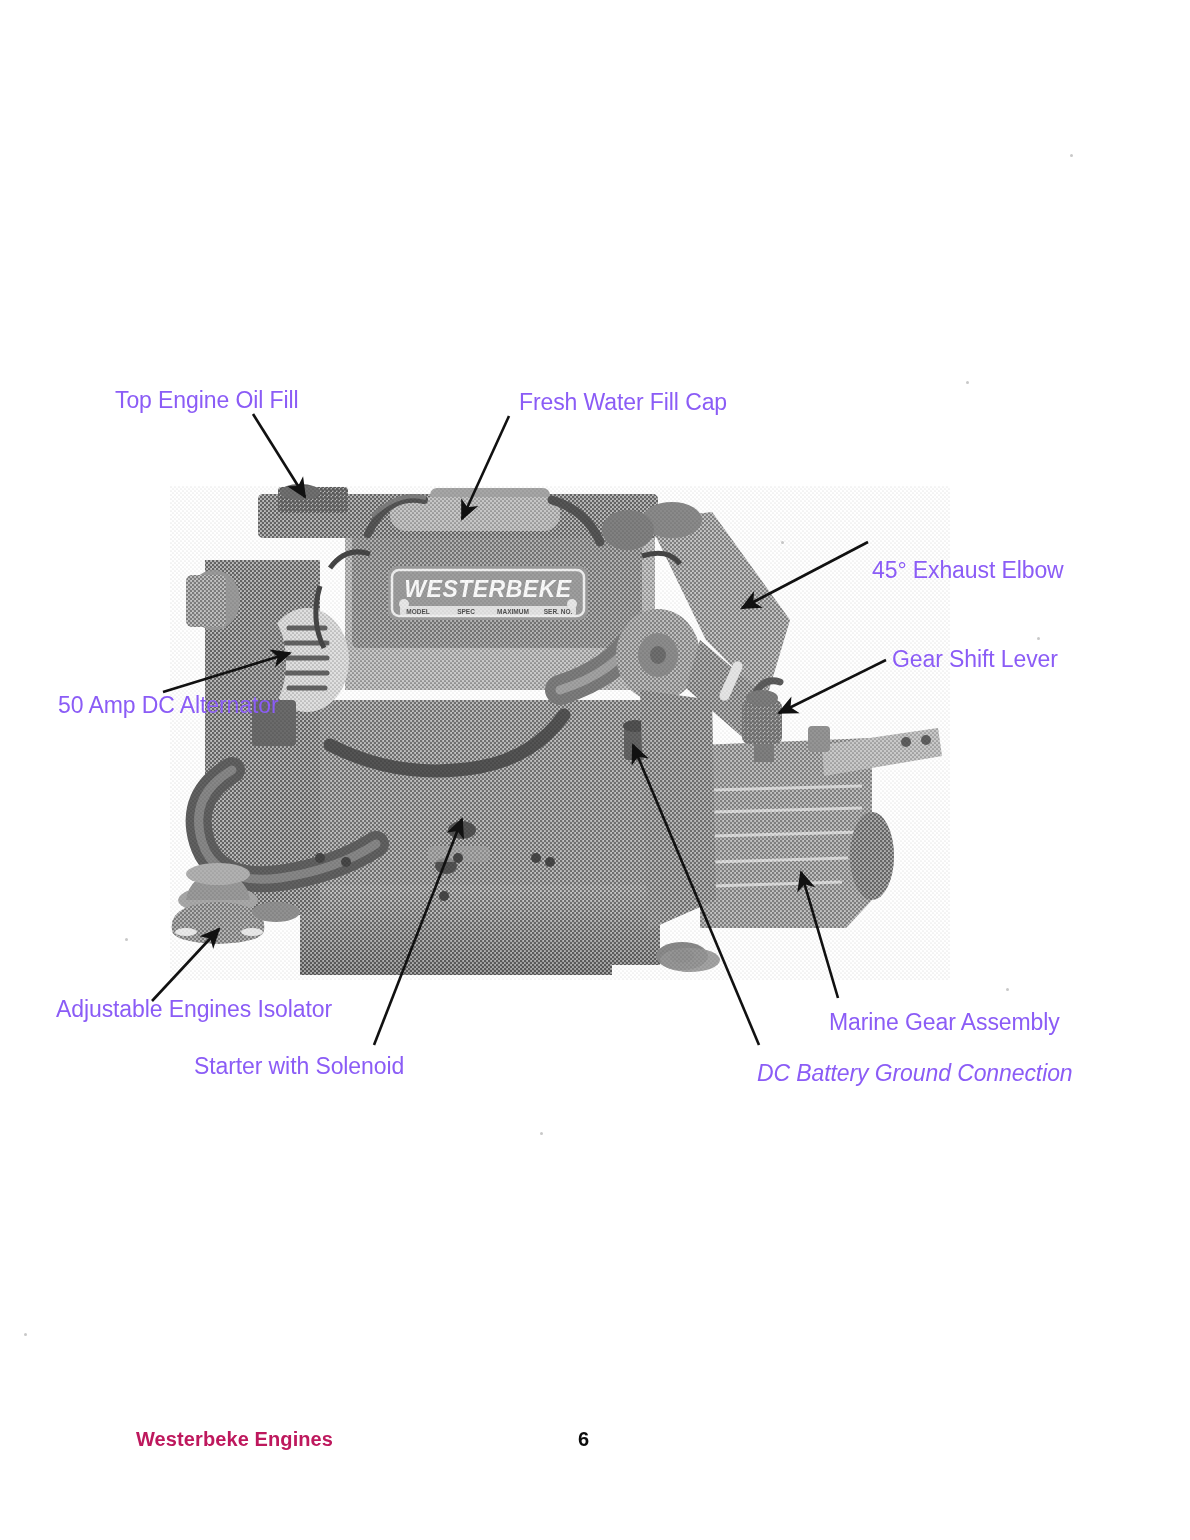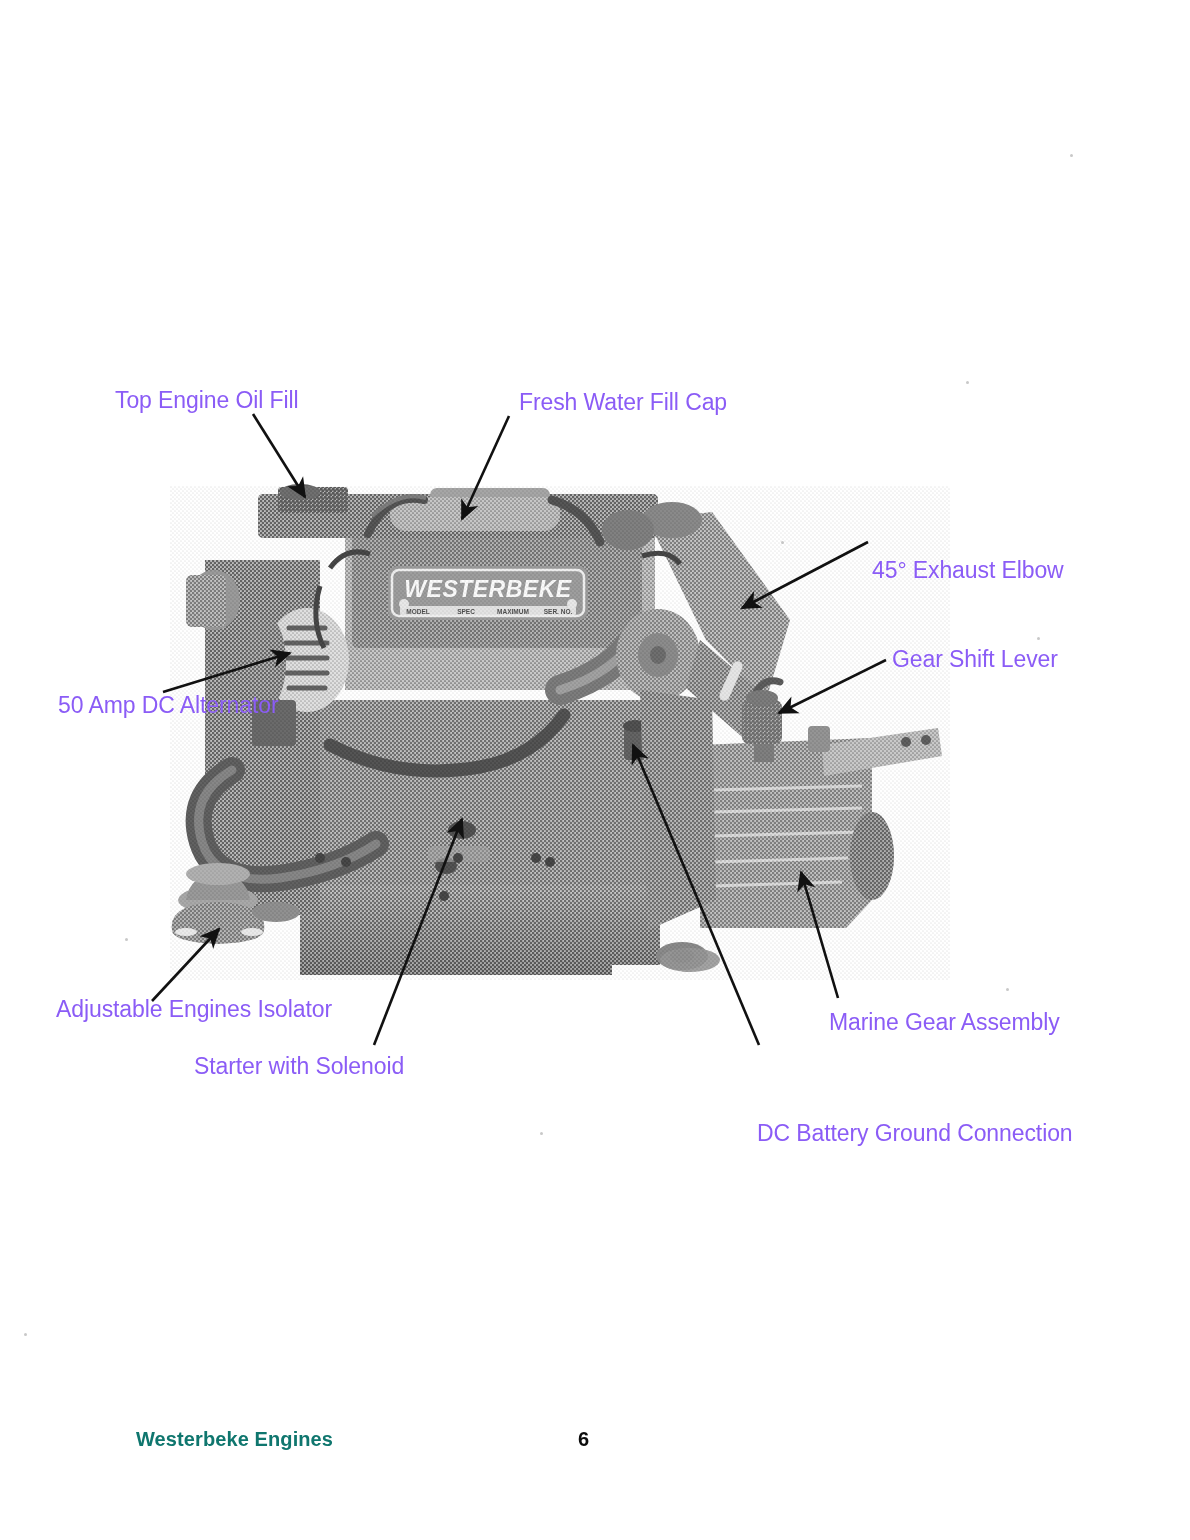--- a/index.html
+++ b/index.html
@@ -48,21 +48,21 @@
     right: 0;
     top: 1428px;
     height: 40px;
   }
   #footer-title {
     position: absolute;
     left: 136px;
     top: 0;
     font-size: 20px;
     font-weight: bold;
-    color: #0f766e;
+    color: #be185d;
     letter-spacing: 0.1px;
   }
   #footer-page {
     position: absolute;
     left: 578px;
     top: 0;
     font-size: 20px;
     font-weight: bold;
     color: #0d0d0d;
   }
@@ -307,21 +307,21 @@
       <div class="callout" style="left: 519px; top: 389px;">Fresh Water Fill Cap</div>
       <div class="callout" style="left: 872px; top: 528px; margin-top: 29px;">45° Exhaust Elbow</div>
       <div class="callout" style="left: 892px; top: 646px;">Gear Shift Lever</div>
       <div class="callout multi" style="left: 58px; top: 692px;">50 Amp DC
 Alternator</div>
       <div class="callout multi" style="left: 56px; top: 996px;">Adjustable
 Engines
 Isolator</div>
       <div class="callout" style="left: 194px; top: 1053px;">Starter with Solenoid</div>
       <div class="callout" style="left: 829px; top: 1009px;">Marine Gear Assembly</div>
-      <div class="callout" style="left: 757px; top: 1120px;">DC Battery Ground Connection</div>
+      <div class="callout" style="left: 757px; top: 1060px; font-style: italic;">DC Battery Ground Connection</div>
     </div>
 
   <div id="footer">
     <div id="footer-title">Westerbeke Engines</div>
     <div id="footer-page">6</div>
   </div>
 
   <div class="speck" style="left:966px;top:381px;width:3px;height:3px;"></div>
   <div class="speck" style="left:781px;top:541px;width:3px;height:3px;"></div>
   <div class="speck" style="left:1037px;top:637px;width:3px;height:3px;"></div>

